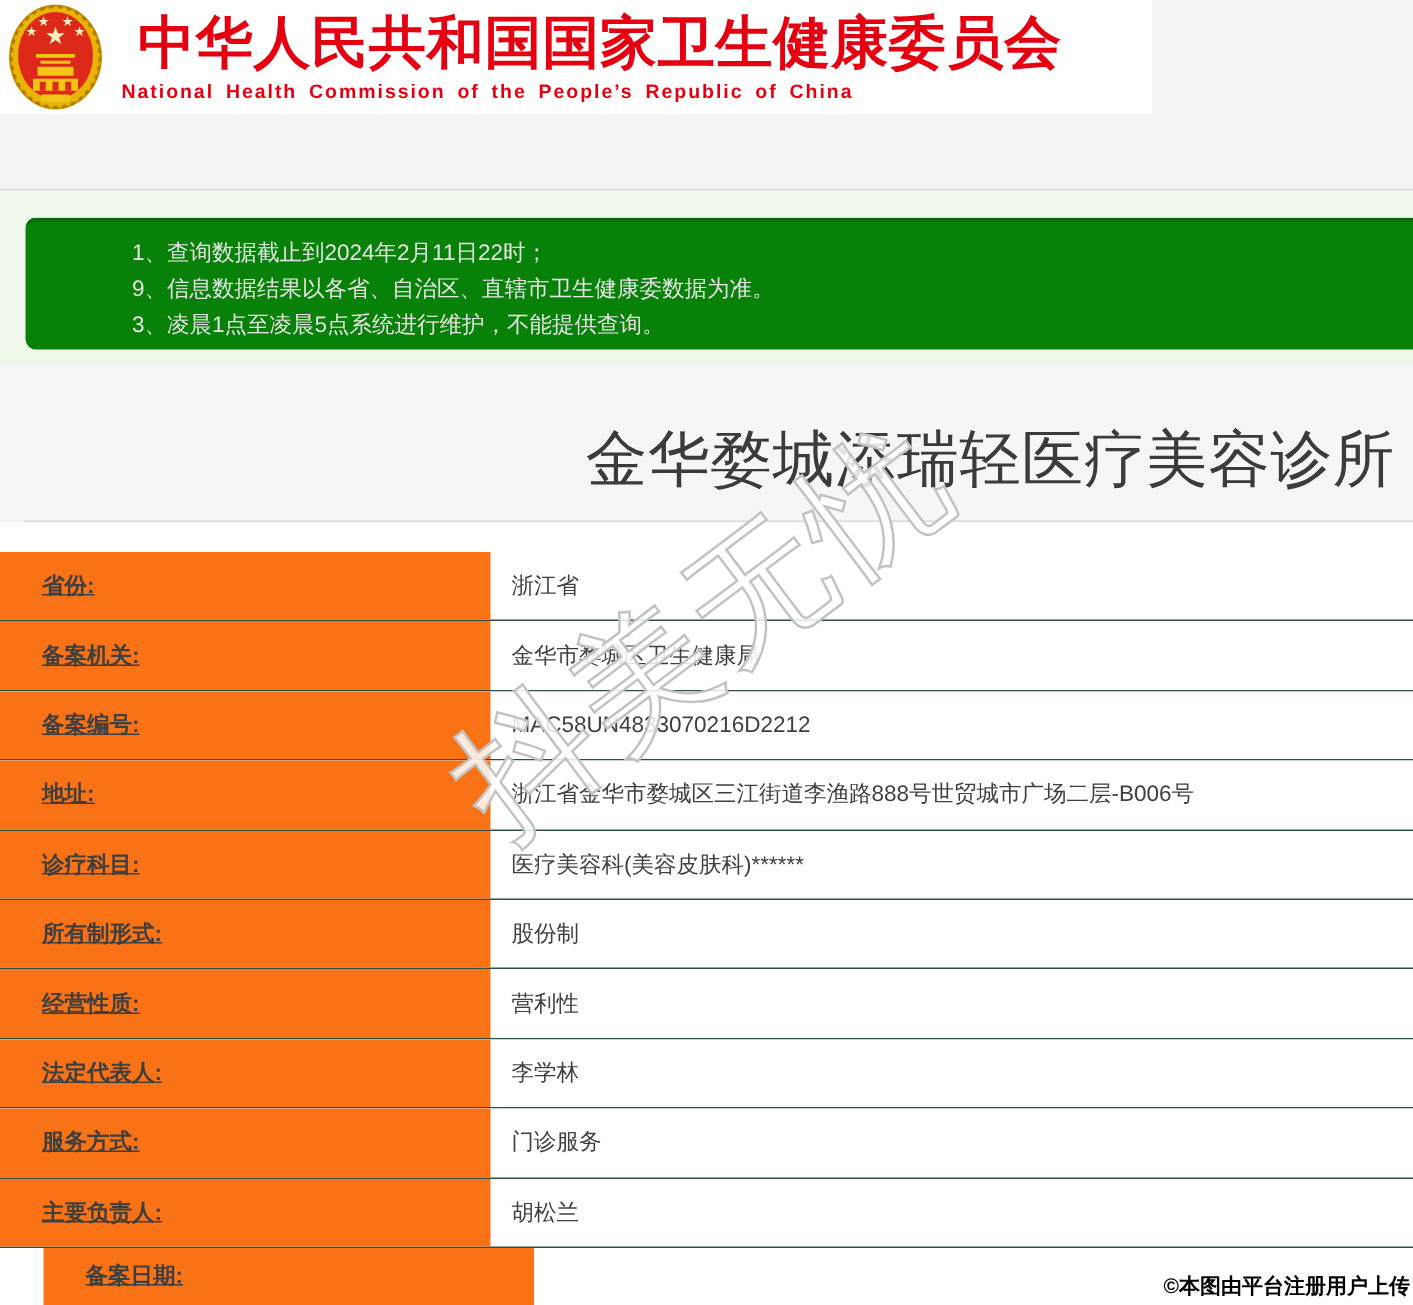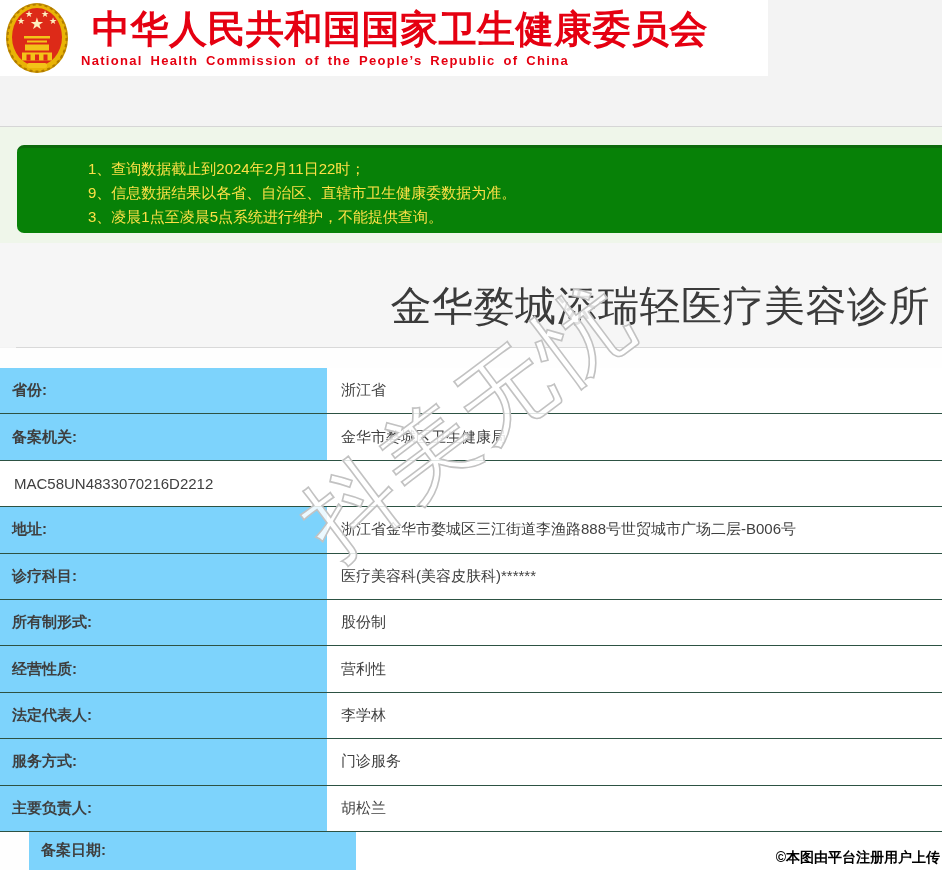--- a/index.html
+++ b/index.html
@@ -21,41 +21,41 @@
   }
   
   .top-divider{position:absolute;left:0;top:126px;width:942px;height:1px;background:#d6d6d6;}
   .green-band{position:absolute;left:0;top:127px;width:942px;height:116px;background:#eff6ea;}
   .notice-box{
     position:absolute;left:17px;top:145px;width:925px;height:88px;box-sizing:border-box;
     background:#078107;border-top:3px solid #0c6b0c;border-radius:7px 0 0 7px;
   }
   .notice-list{margin:0;padding:9px 10px 0 71px;list-style:none;}
   .notice-list li{
-    color:#fde047;font-size:15px;line-height:24px;white-space:nowrap;
+    color:#e5e5e5;font-size:15px;line-height:24px;white-space:nowrap;
   }
   
   .title-band{position:absolute;left:0;top:243px;width:942px;height:104px;background:#f6f6f6;}
   .clinic-title{
     position:absolute;right:12px;top:279px;font-size:41px;font-weight:400;
     color:#3b3b3b;white-space:nowrap;letter-spacing:0.5px;z-index:5;
   }
   .title-divider{position:absolute;left:16px;top:347px;width:926px;height:1px;background:#d9d9d9;}
   .content-bg{position:absolute;left:0;top:348px;width:942px;height:522px;background:#fefefe;}
   
   .info-table{position:absolute;left:0;top:368px;width:942px;z-index:2;}
   .row{
     height:46.4px;box-sizing:border-box;display:flex;align-items:stretch;
     border-bottom:1px solid #2d5243;background:#ffffff;
   }
   .row:last-child{border-bottom:none;height:38px;margin-left:29px;}
   .cell-label{
-    width:327px;box-sizing:border-box;background:#7dd3fc;
-    display:flex;align-items:center;padding-left:12px;
-    font-size:15px;font-weight:700;color:#3f3f3f;white-space:nowrap;
+    width:327px;box-sizing:border-box;background:#f97316;
+    display:flex;align-items:center;padding-left:28px;
+    font-size:15px;font-weight:700;color:#3f3f3f;white-space:nowrap;text-decoration:underline;
   }
   .cell-value{
     flex:1;display:flex;align-items:center;padding-left:14px;
     font-size:15px;font-weight:400;color:#3f3f3f;white-space:nowrap;
   }
   
   .watermark-svg{
     position:absolute;left:0;top:0;width:942px;height:870px;
     z-index:40;pointer-events:none;
   }
@@ -116,20 +116,21 @@
 <div class="info-table">
   <div class="row">
     <div class="cell-label">省份:</div>
     <div class="cell-value">浙江省</div>
   </div>
   <div class="row">
     <div class="cell-label">备案机关:</div>
     <div class="cell-value">金华市婺城区卫生健康局</div>
   </div>
   <div class="row">
+    <div class="cell-label">备案编号:</div>
     <div class="cell-value">MAC58UN4833070216D2212</div>
   </div>
   <div class="row">
     <div class="cell-label">地址:</div>
     <div class="cell-value">浙江省金华市婺城区三江街道李渔路888号世贸城市广场二层-B006号</div>
   </div>
   <div class="row">
     <div class="cell-label">诊疗科目:</div>
     <div class="cell-value">医疗美容科(美容皮肤科)******</div>
   </div>

